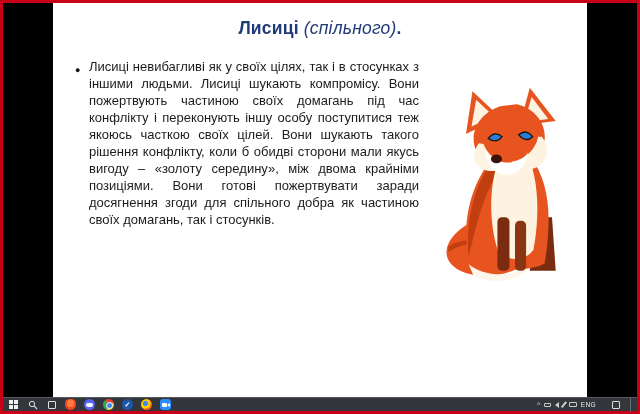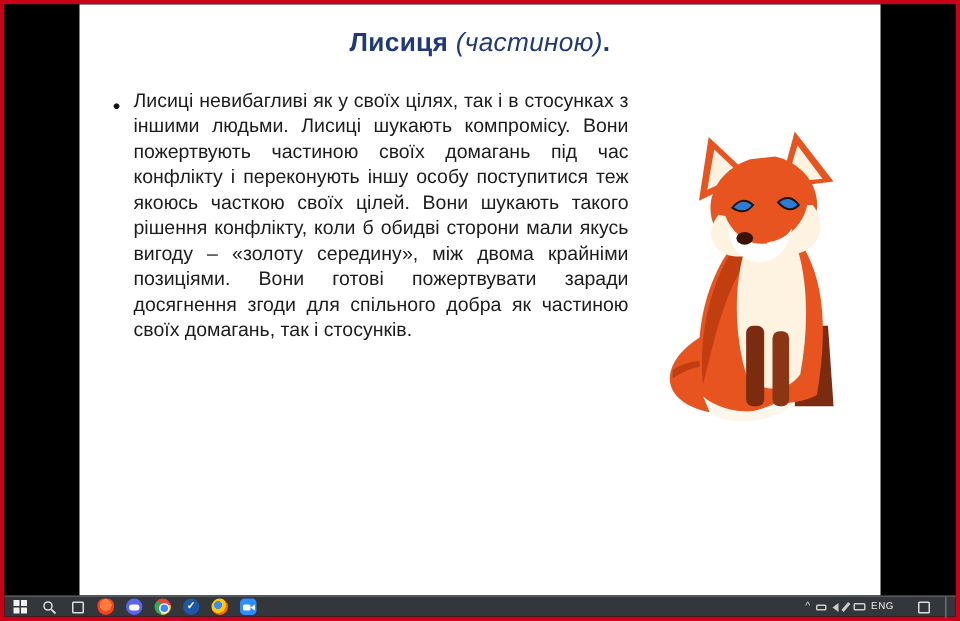--- a/index.html
+++ b/index.html
@@ -68,21 +68,21 @@
 <body>
 
 <div class="screen">
 
   <div class="present-area">
     <div class="pillar left"></div>
     <div class="pillar right"></div>
 
     <div class="slide">
       <div class="slide-title">
-        <span class="t-bold">Лисиця</span><span class="t-italic"> (частиною)</span><span class="t-end">.</span>
+        <span class="t-bold">Лисиці</span><span class="t-italic"> (спільного)</span><span class="t-end">.</span>
       </div>
 
       <div class="body-block">
         <div class="para">
           <span class="bullet">●</span>
           <span>Лисиці невибагливі як у своїх цілях, так і в стосунках з іншими людьми. Лисиці шукають компромісу. Вони пожертвують частиною своїх домагань під час конфлікту і переконують іншу особу поступитися теж якоюсь часткою своїх цілей. Вони шукають такого рішення конфлікту, коли б обидві сторони мали якусь вигоду – «золоту середину», між двома крайніми позиціями. Вони готові пожертвувати заради досягнення згоди для спільного добра як частиною своїх домагань, так і стосунків.</span>
         </div>
       </div>
 
       <div class="fox-wrap">

